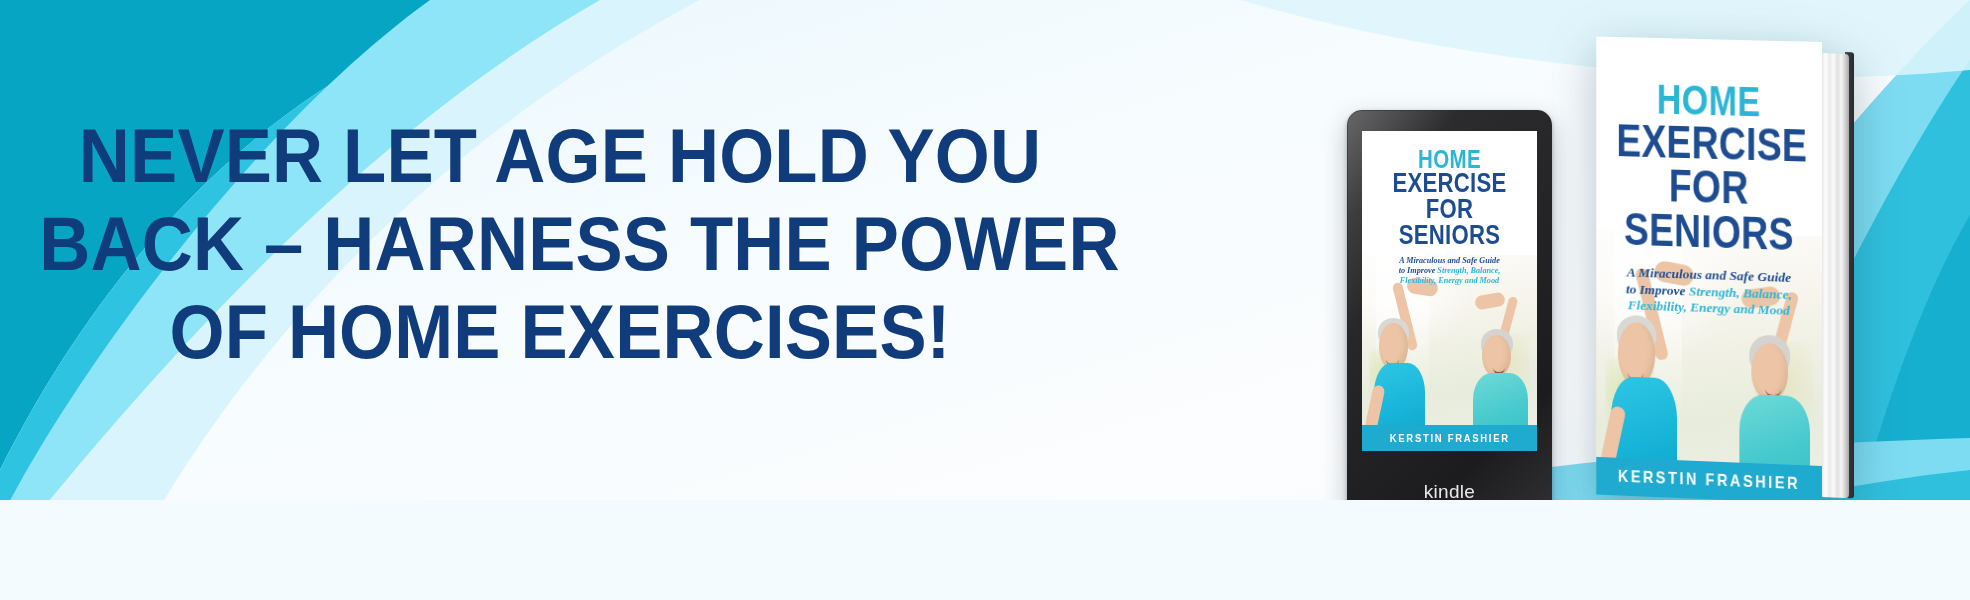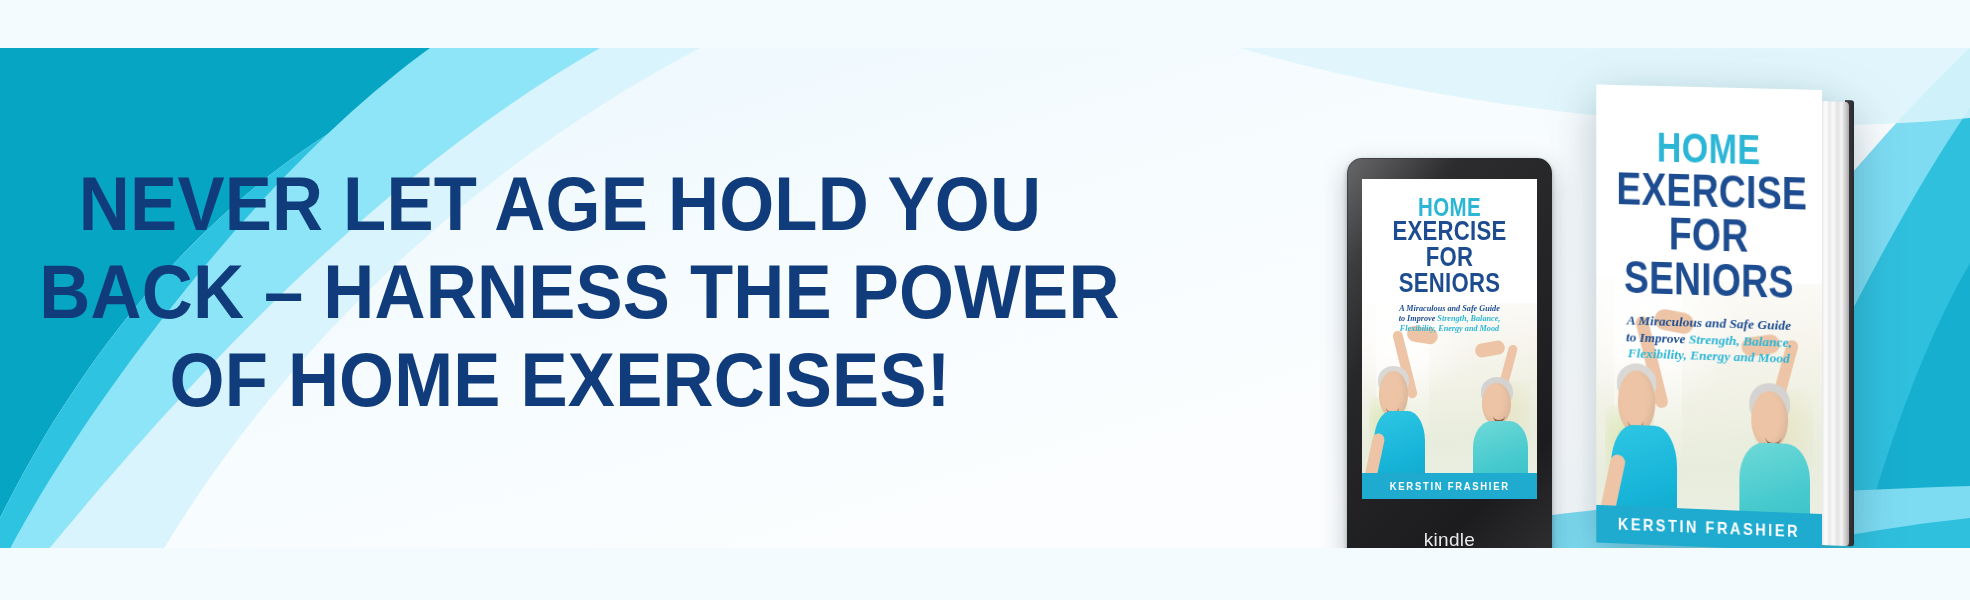--- a/index.html
+++ b/index.html
@@ -9,21 +9,20 @@
     overflow:hidden;
     font-family:"Liberation Sans", sans-serif;
     background:#f4fbfe;
   }
 
   .banner {
     position:relative;
     width:1970px; height:500px;
     overflow:hidden;
     background:linear-gradient(145deg,#eaf7fd 0%,#f6fbfe 45%,#fbfdfe 70%,#f2fafd 100%);
-    margin-top:48px;
   }
 
   
   .bg-layer { position:absolute; inset:0; overflow:hidden; pointer-events:none; }
   .bg-layer svg { position:absolute; top:0; left:0; width:1970px; height:600px; display:block; }
 
   
   .headline {
     position:absolute;
     left:0; top:118px;

